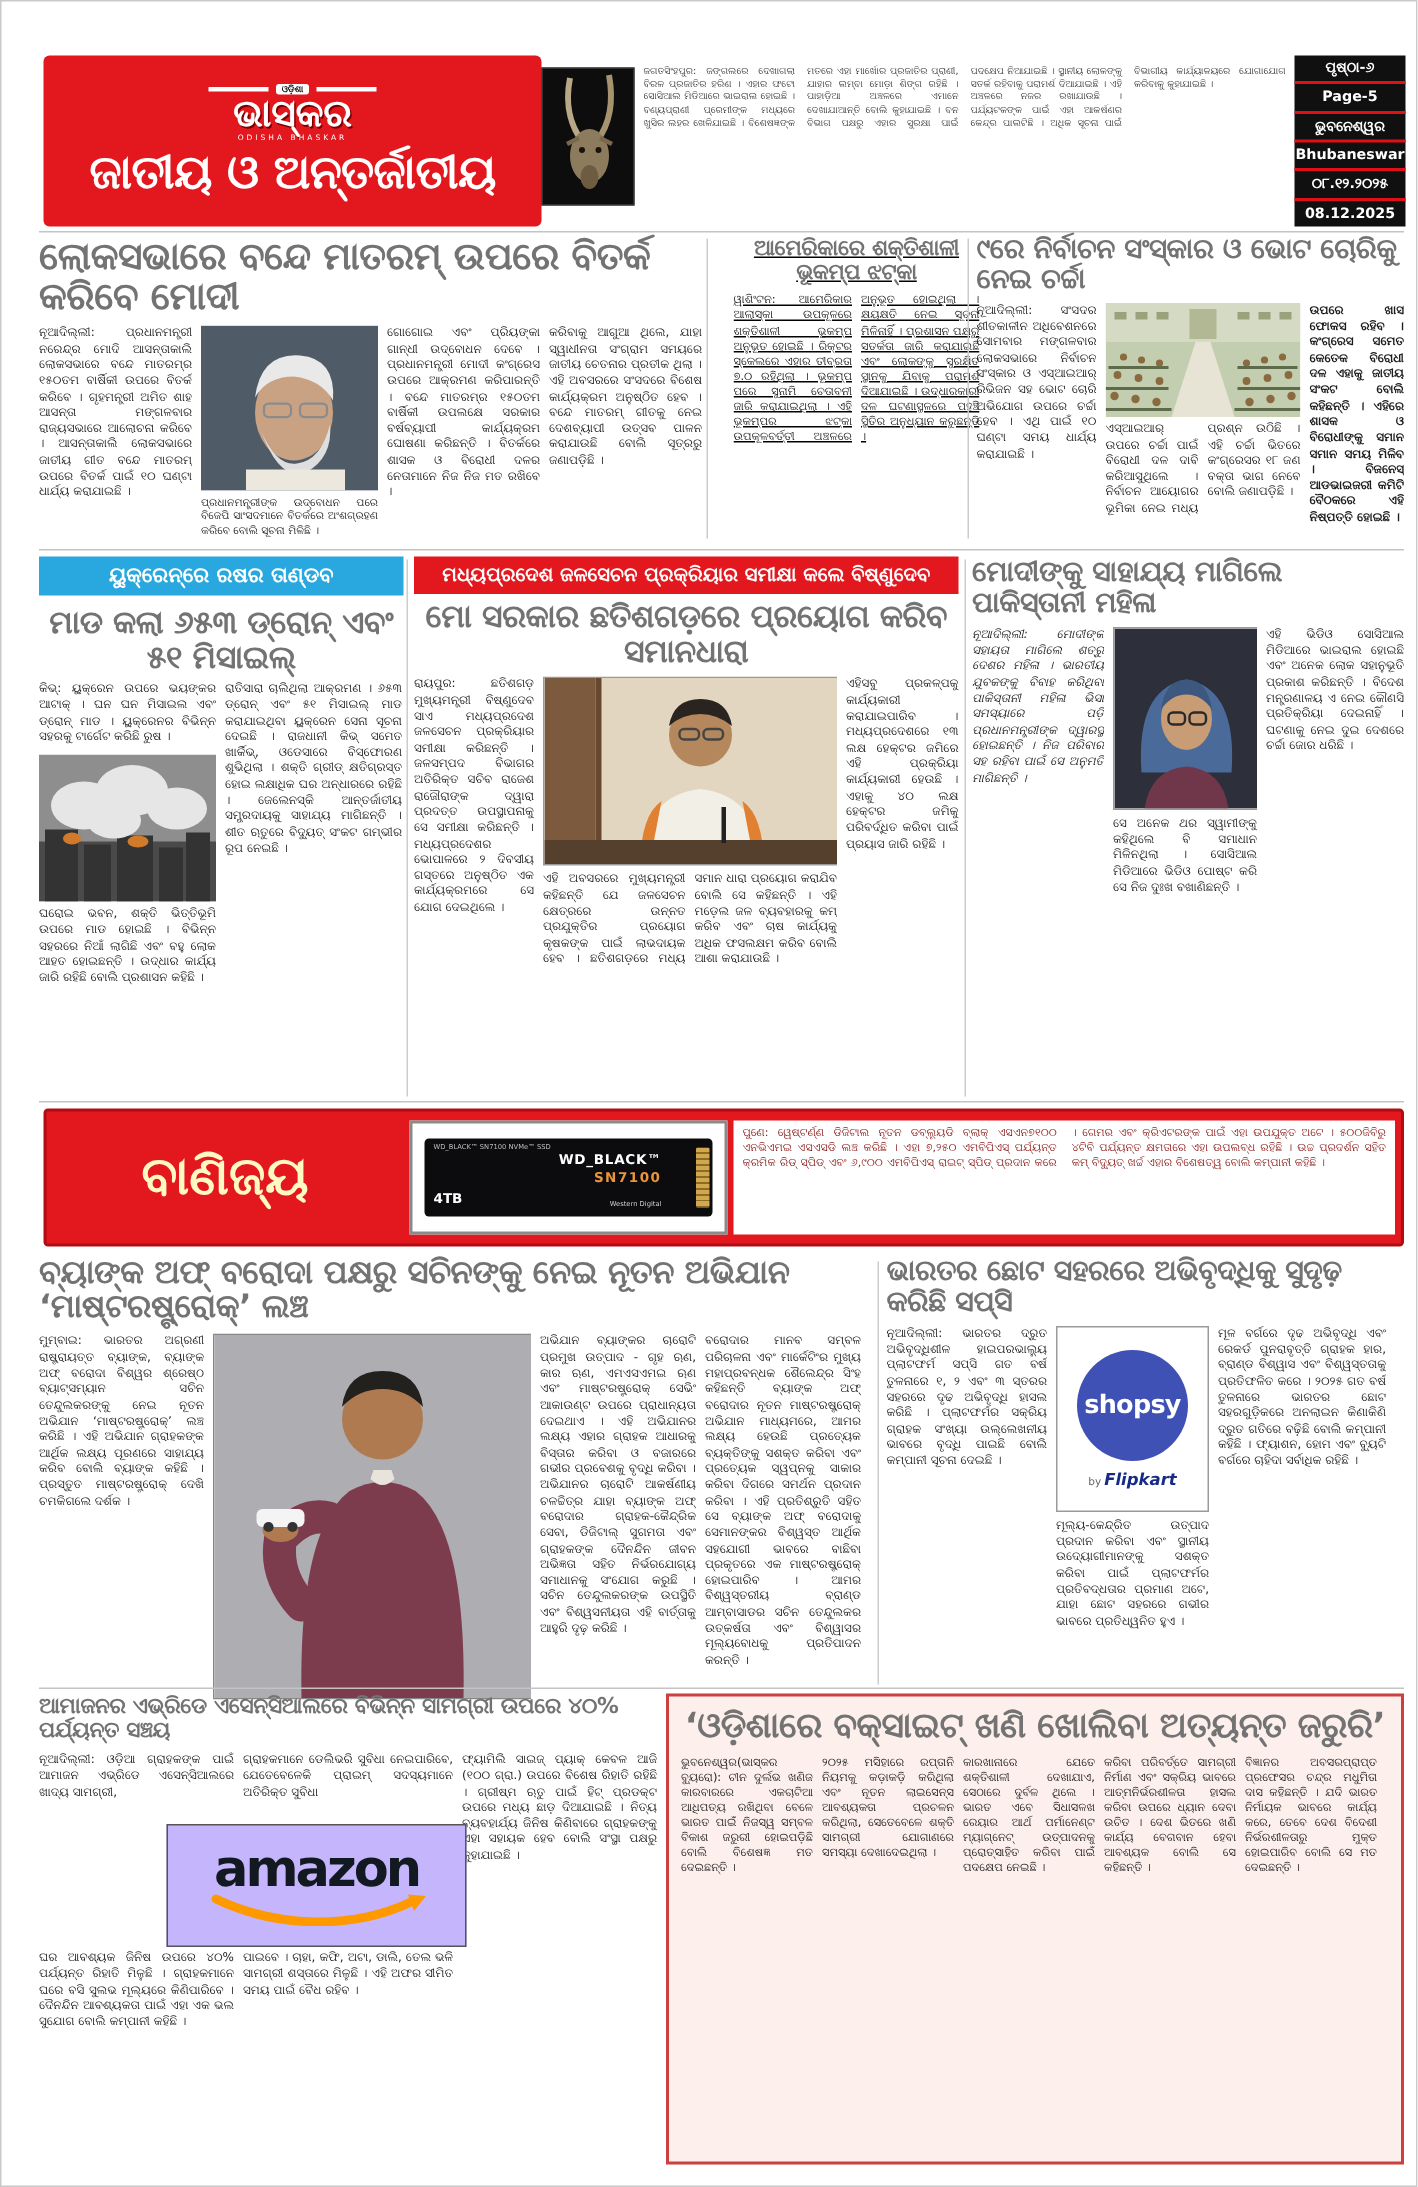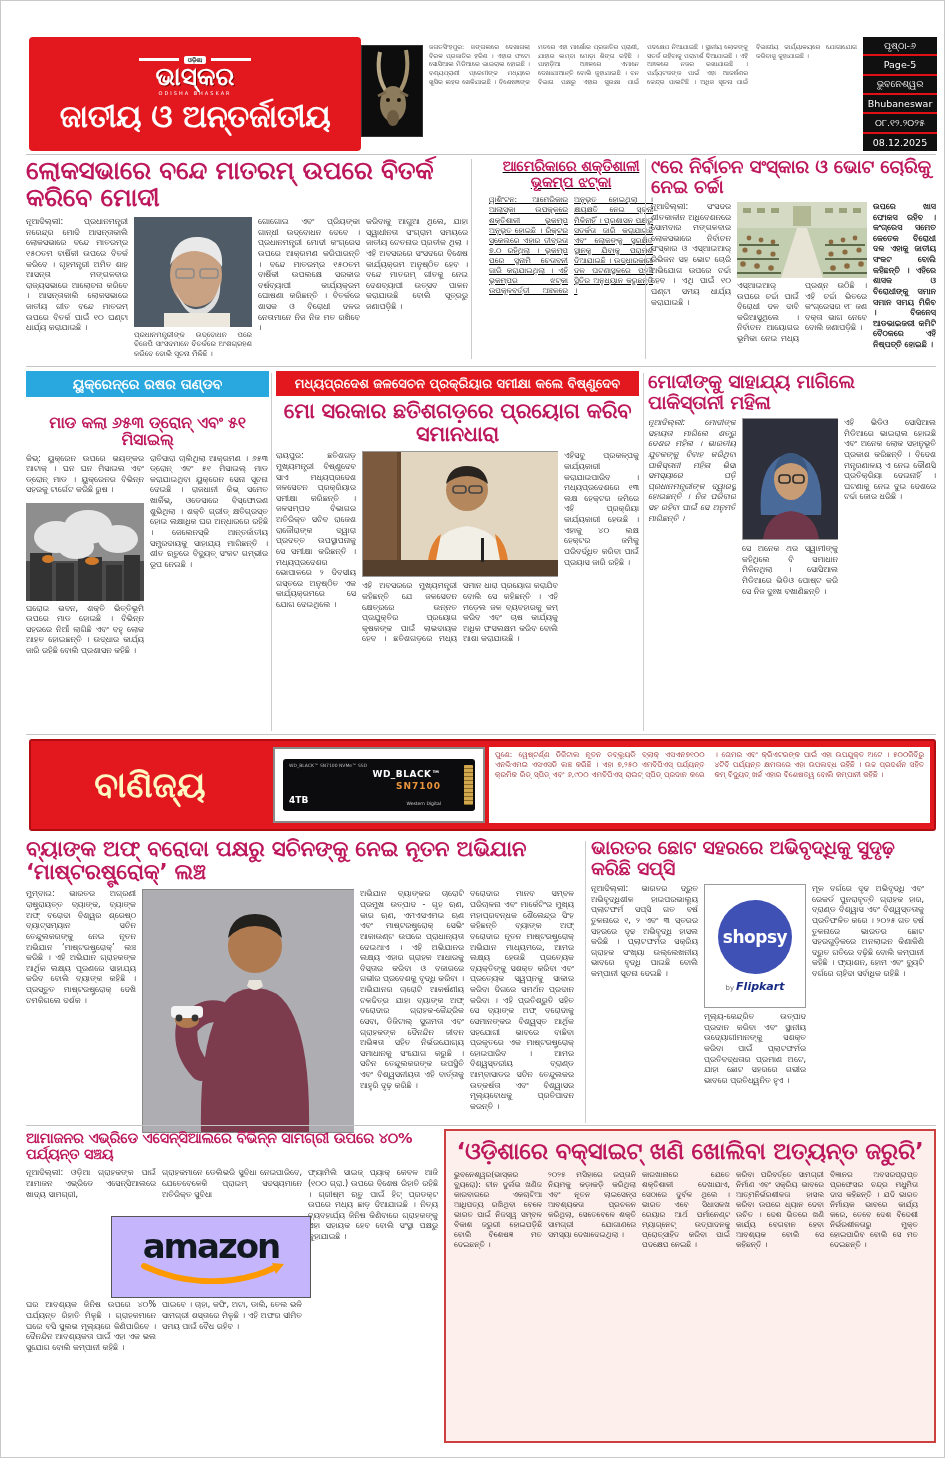--- a/index.html
+++ b/index.html
@@ -11,26 +11,26 @@
 
   
   .mast-red{background:#e3171e;border-radius:4px;color:#fff;display:flex;flex-direction:column;align-items:center;justify-content:center;text-align:center;}
   .brand-row{display:flex;align-items:center;gap:5px;}
   .brand-bar{width:40px;height:3px;background:#fff;}
   .brand-chip{background:#fff;color:#111;font-size:6px;font-weight:bold;padding:0 4px;border-radius:2px;}
   .brand-main{font-size:25px;font-weight:bold;text-shadow:1px 1px 0 #7c0000;line-height:1;}
   .brand-sub{font-size:5px;letter-spacing:2px;margin-top:1px;}
   .mast-section{font-size:31px;font-weight:bold;line-height:1.05;margin-top:4px;letter-spacing:-0.5px;}
   .pagebox{background:#101010;color:#fff;display:flex;flex-direction:column;}
-  .pagebox .row{flex:1;display:flex;align-items:center;justify-content:center;font-size:9.5px;font-weight:normal;border-bottom:2px solid #e01016;}
+  .pagebox .row{flex:1;display:flex;align-items:center;justify-content:center;font-size:9.5px;font-weight:bold;border-bottom:2px solid #e01016;}
   .pagebox .row:last-child{border-bottom:none;}
   .brief{column-count:4;column-gap:8px;font-size:6.4px;line-height:1.35;color:#3a3a3a;text-align:justify;overflow:hidden;}
 
   
-  .headline{font-weight:bold;color:#be185d;line-height:1.08;letter-spacing:-0.3px;}
+  .headline{font-weight:bold;color:#737373;line-height:1.08;letter-spacing:-0.3px;}
   .kicker-red{background:#e3171e;color:#fff;font-weight:bold;display:flex;align-items:center;justify-content:center;text-align:center;}
   .kicker-blue{background:#29a8df;color:#fff;font-weight:bold;display:flex;align-items:center;justify-content:center;text-align:center;}
   .bodytext{font-size:8px;line-height:1.33;text-align:justify;color:#1c1c1c;overflow:hidden;}
   .cols{display:flex;gap:6px;}
   .col{flex:none;overflow:hidden;}
   .twocol{column-count:2;column-gap:6px;}
 
   
   .biz-band{background:#e3171e;border:2px solid #b00d12;border-radius:3px;}
   .biz-label{color:#fef9c3;font-size:35px;font-weight:bold;display:flex;align-items:center;justify-content:center;height:100%;}
@@ -184,21 +184,21 @@
         <div class="bodytext twocol" style="margin-top:3px;height:92px;">ଏସ୍‌ଆଇଆର୍ ଉପରେ ଚର୍ଚ୍ଚା ପାଇଁ ବିରୋଧୀ ଦଳ ଦାବି କରିଆସୁଥିଲେ । ନିର୍ବାଚନ ଆୟୋଗର ଭୂମିକା ନେଇ ମଧ୍ୟ ପ୍ରଶ୍ନ ଉଠିଛି । ଏହି ଚର୍ଚ୍ଚା ଭିତରେ କଂଗ୍ରେସର ୧୮ ଜଣ ବକ୍ତା ଭାଗ ନେବେ ବୋଲି ଜଣାପଡ଼ିଛି ।</div>
       </div>
       <div class="col bodytext" style="width:63px;height:172px;font-weight:bold;">ଉପରେ ଖାସ ଫୋକସ ରହିବ । କଂଗ୍ରେସ ସମେତ କେତେକ ବିରୋଧୀ ଦଳ ଏହାକୁ ଜାତୀୟ ସଂକଟ ବୋଲି କହିଛନ୍ତି । ଏହିରେ ଶାସକ ଓ ବିରୋଧୀଙ୍କୁ ସମାନ ସମାନ ସମୟ ମିଳିବ । ବିଜନେସ୍ ଆଡଭାଇଜରୀ କମିଟି ବୈଠକରେ ଏହି ନିଷ୍ପତ୍ତି ହୋଇଛି ।</div>
     </div>
   </div>
 
   <div class="hline" style="left:25px;top:365px;width:910px;"></div>
 
   <div class="abs" style="left:25px;top:370px;width:243px;">
     <div class="kicker-blue" style="height:26px;font-size:14px;">ୟୁକ୍ରେନ୍‌ରେ ରଷର ତାଣ୍ଡବ</div>
-    <div class="headline" style="font-size:16px;text-align:center;margin-top:17px;">ମାଡ କଲା ୬୫୩ ଡ୍ରୋନ୍ ଏବଂ ୫୧ ମିସାଇଲ୍</div>
+    <div class="headline" style="font-size:21px;text-align:center;margin-top:7px;">ମାଡ କଲା ୬୫୩ ଡ୍ରୋନ୍ ଏବଂ ୫୧ ମିସାଇଲ୍</div>
     <div class="cols" style="margin-top:5px;">
       <div class="col" style="width:118px;">
         <div class="bodytext" style="height:46px;">କିଭ୍: ୟୁକ୍ରେନ ଉପରେ ଭୟଙ୍କର ଆଟାକ୍ । ଘନ ଘନ ମିସାଇଲ ଏବଂ ଡ୍ରୋନ୍ ମାଡ । ୟୁକ୍ରେନର ବିଭିନ୍ନ ସହରକୁ ଟାର୍ଗେଟ କରିଛି ରୁଷ ।</div>
         <svg class="photo" width="118" height="98" viewBox="0 0 118 98" style="margin:3px 0;">
           <rect width="118" height="98" fill="#8e8e8e"></rect>
           <rect y="58" width="118" height="40" fill="#4a4a4a"></rect>
           <g fill="#333333">
               <rect x="4" y="50" width="22" height="48"></rect>
               <rect x="30" y="60" width="18" height="38"></rect>
               <rect x="52" y="54" width="24" height="44"></rect>

